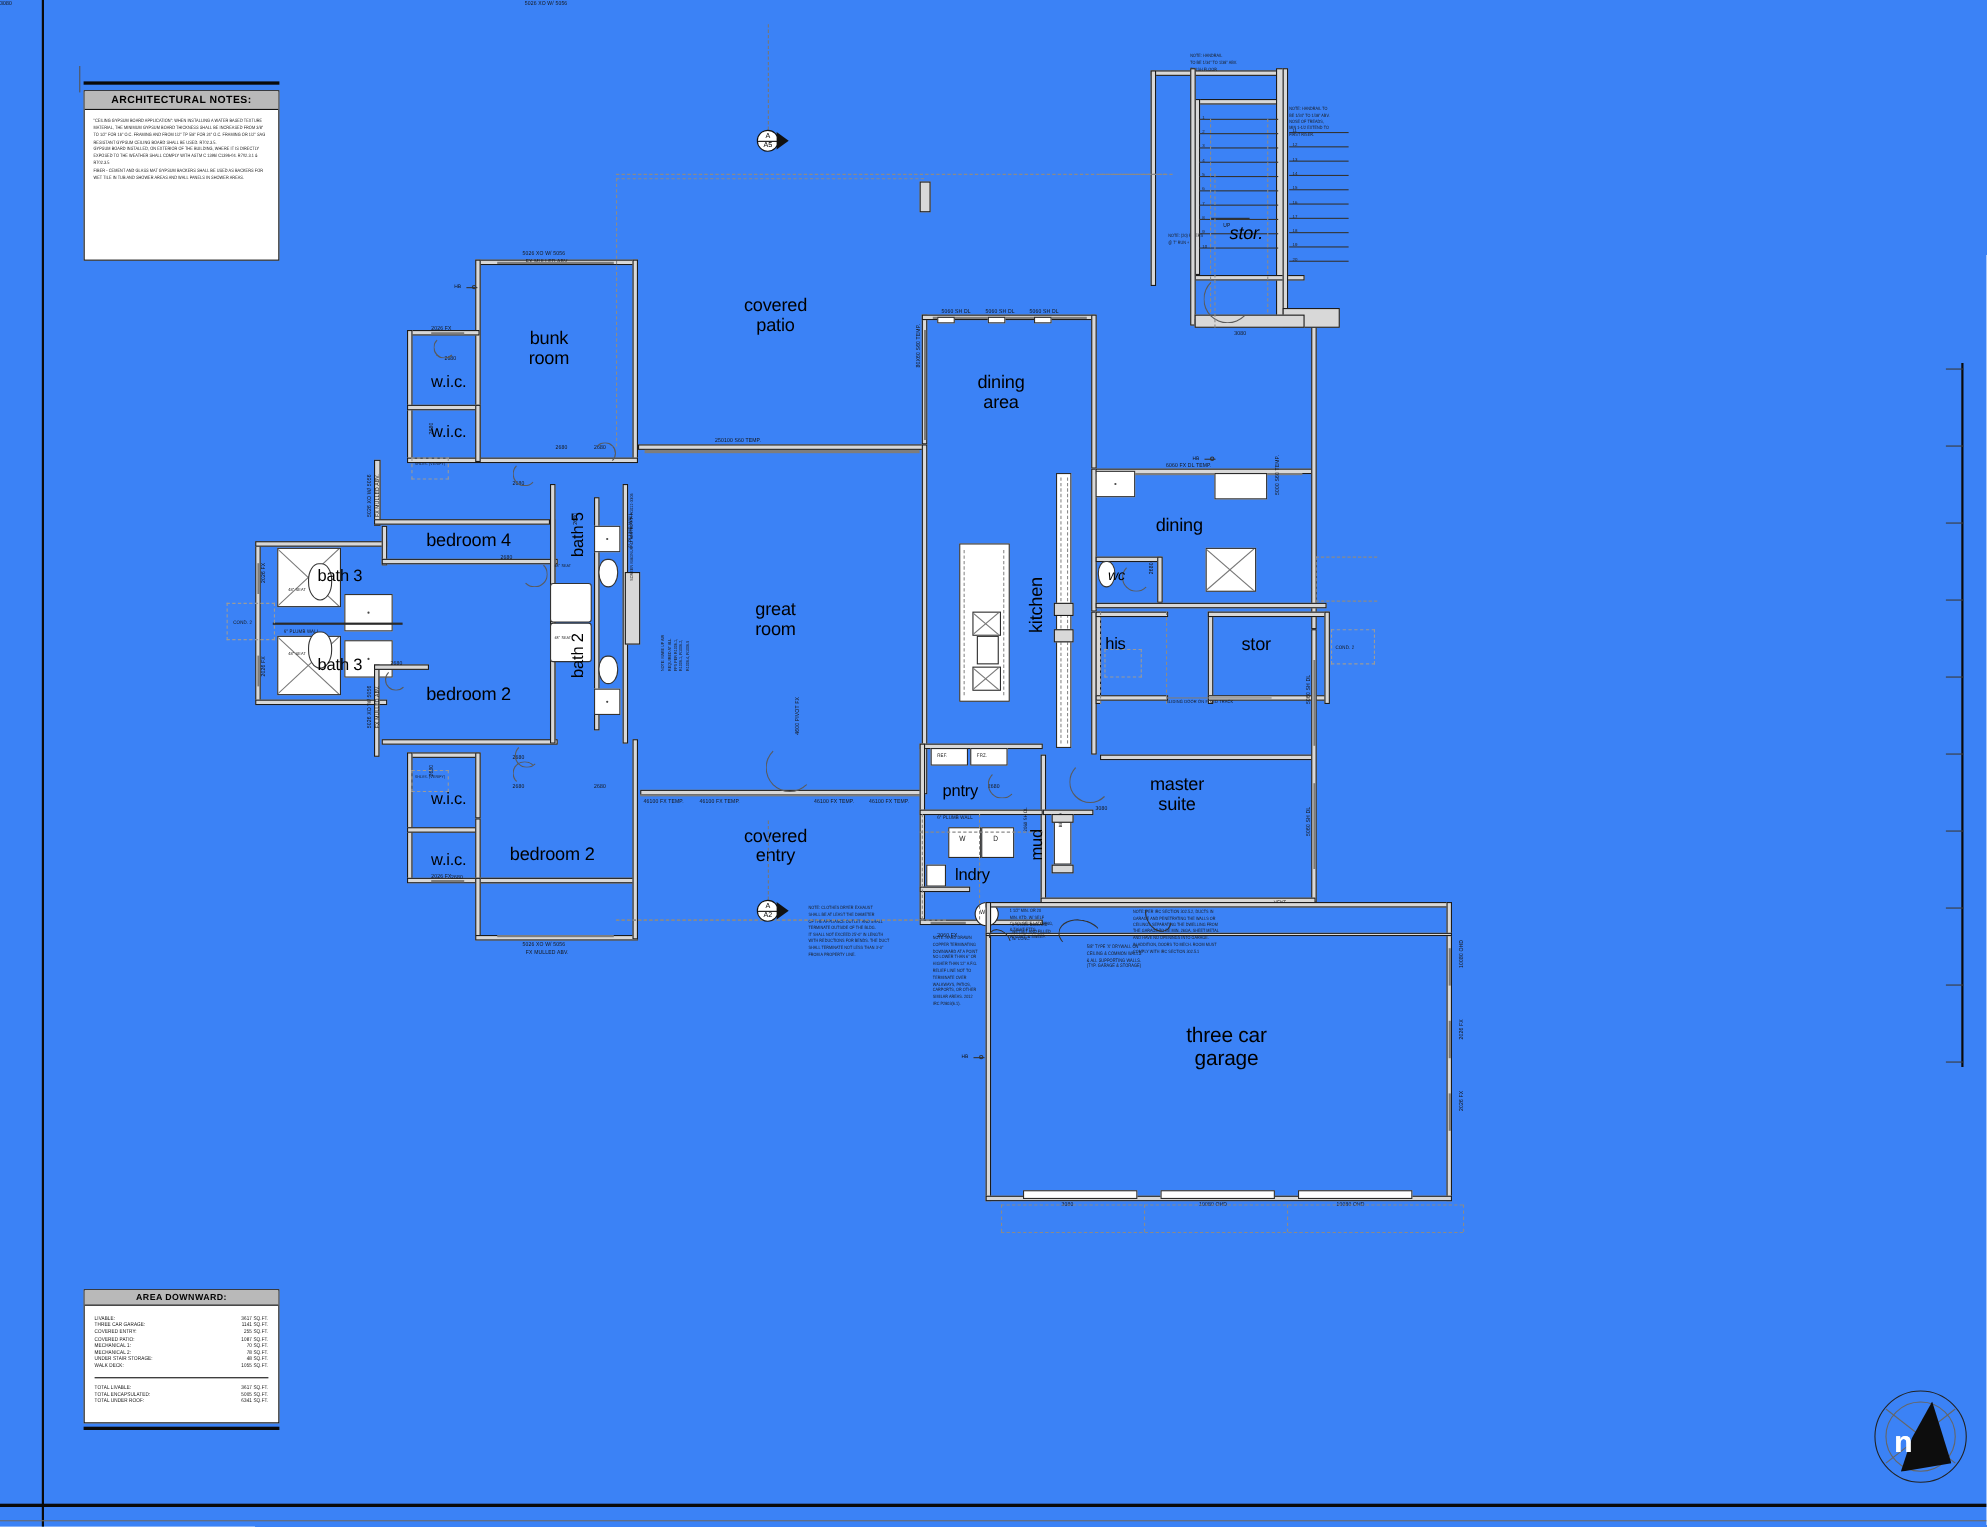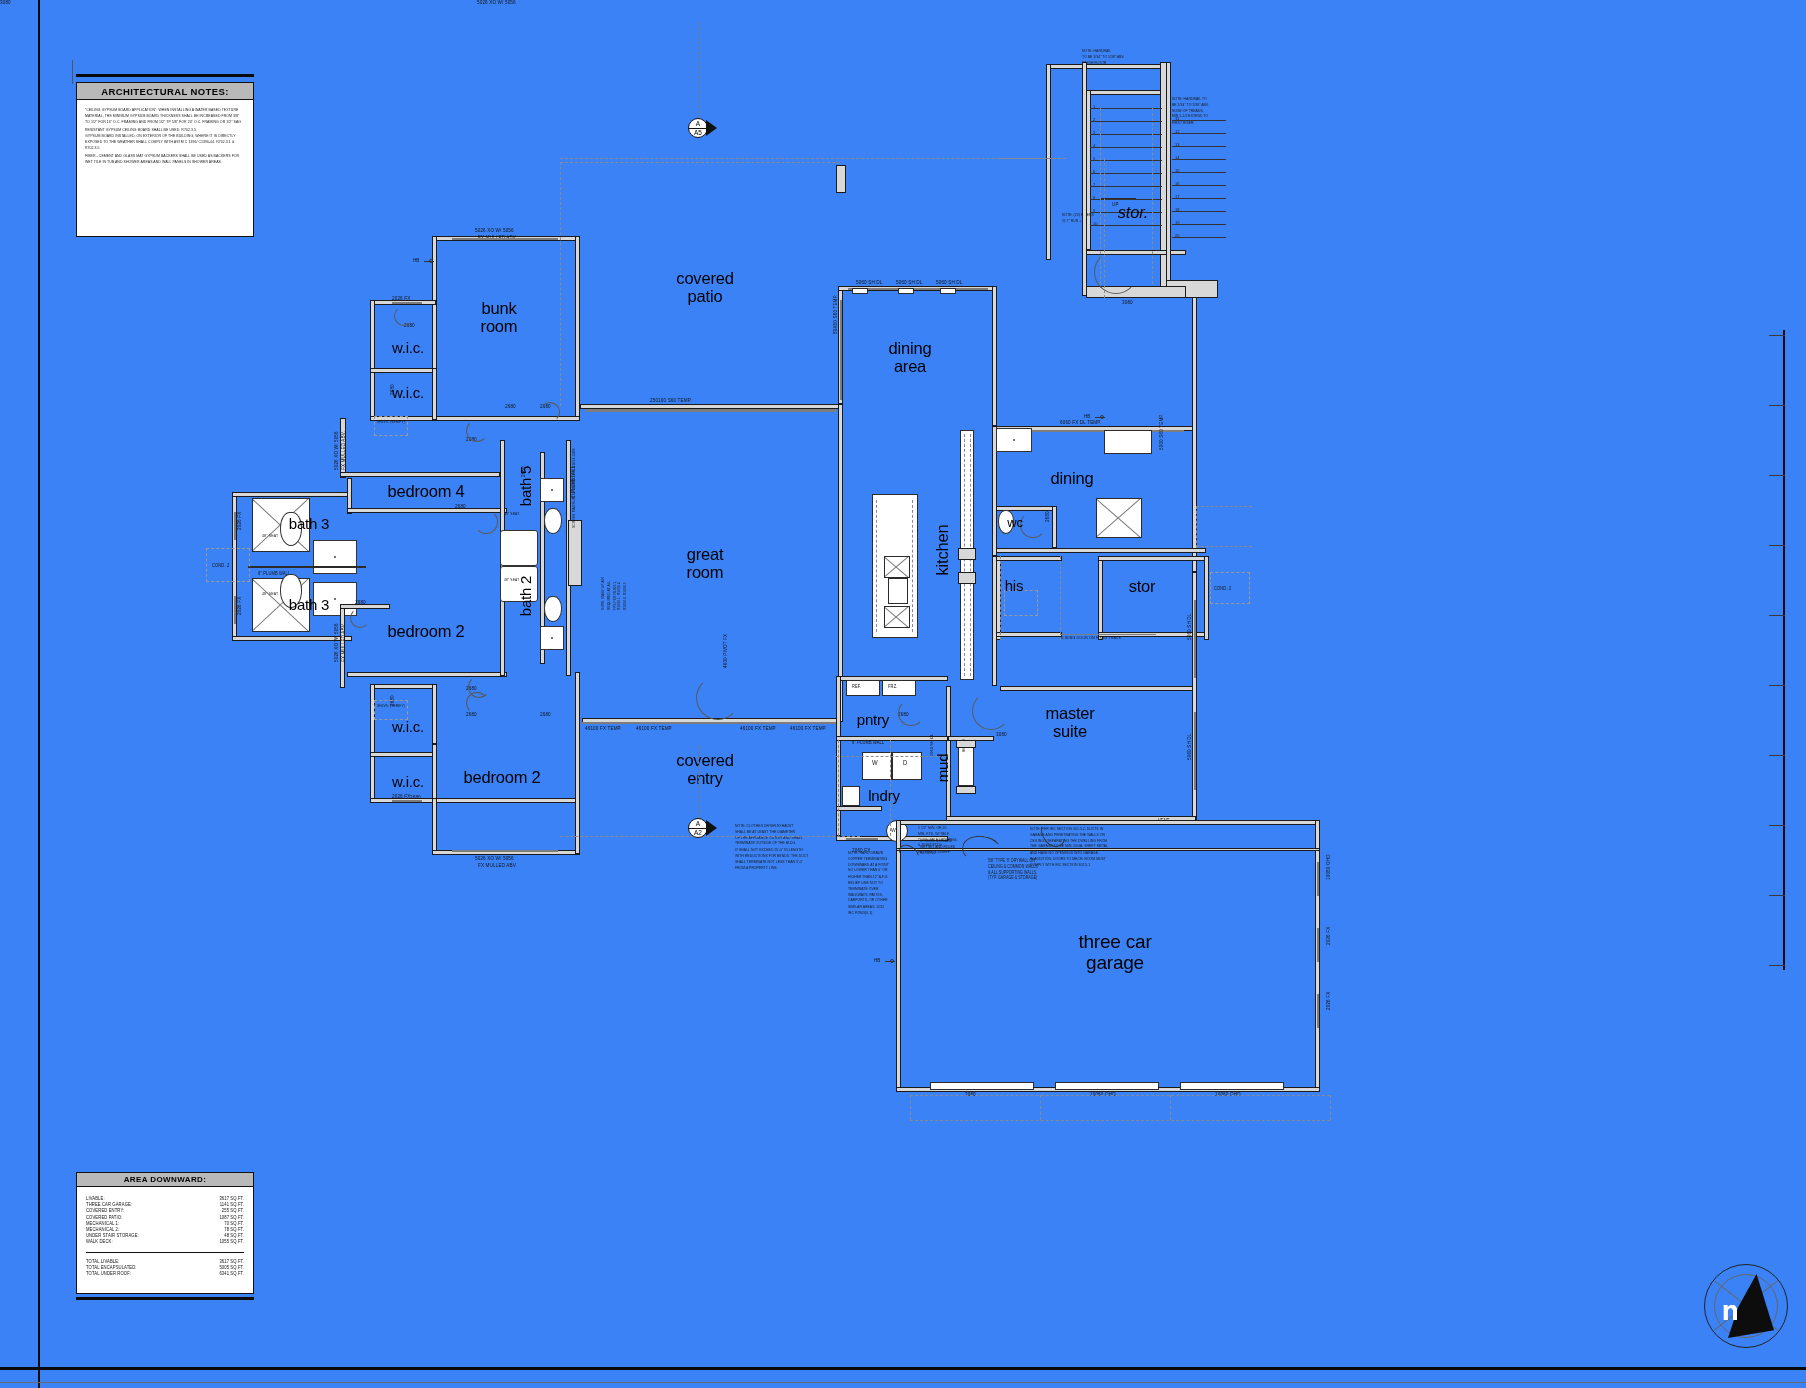--- a/index.html
+++ b/index.html
@@ -697,21 +697,21 @@
 entry</div>
   <div class="rm s17" style="left:655px;  top:546px;  width:100px;">great
 room</div>
   <div class="rm s17" style="left:855px;  top:340px;  width:110px;">dining
 area</div>
   <div class="rm s17 rot" style="left:904px; top:540px; width:80px; transform:rotate(-90deg); transform-origin:40px 10px;">kitchen</div>
   <div class="rm s15" style="left:836px;  top:712px;  width:74px;">pntry</div>
   <div class="rm s15" style="left:849px;  top:788px;  width:70px;">lndry</div>
   <div class="rm s15 rot" style="left:915px; top:758px; width:60px; transform:rotate(-90deg); transform-origin:30px 10px;">mud</div>
   <div class="rm s17" style="left:1012px; top:470px;  width:120px;">dining</div>
-  <div class="rm s13" style="left:991px;  top:516px;  width:48px;">wc</div>
+  <div class="rm s13" style="left:991px;  top:516px;  width:48px;font-style:italic;">wc</div>
   <div class="rm s15" style="left:987px;  top:578px;  width:54px;">his</div>
   <div class="rm s17" style="left:1100px; top:578px;  width:84px;">stor</div>
   <div class="rm s17" style="left:1015px; top:705px;  width:110px;">master
 suite</div>
   <div class="rm s20" style="left:1045px; top:932px;  width:140px;">three car
 garage</div>
   <div class="rm s17" style="left:1098px; top:204px;  width:70px;font-style:italic;">stor.</div>
 
   <div class="secmark" style="left:688px; top:118px;">
     <div class="stem"></div>

